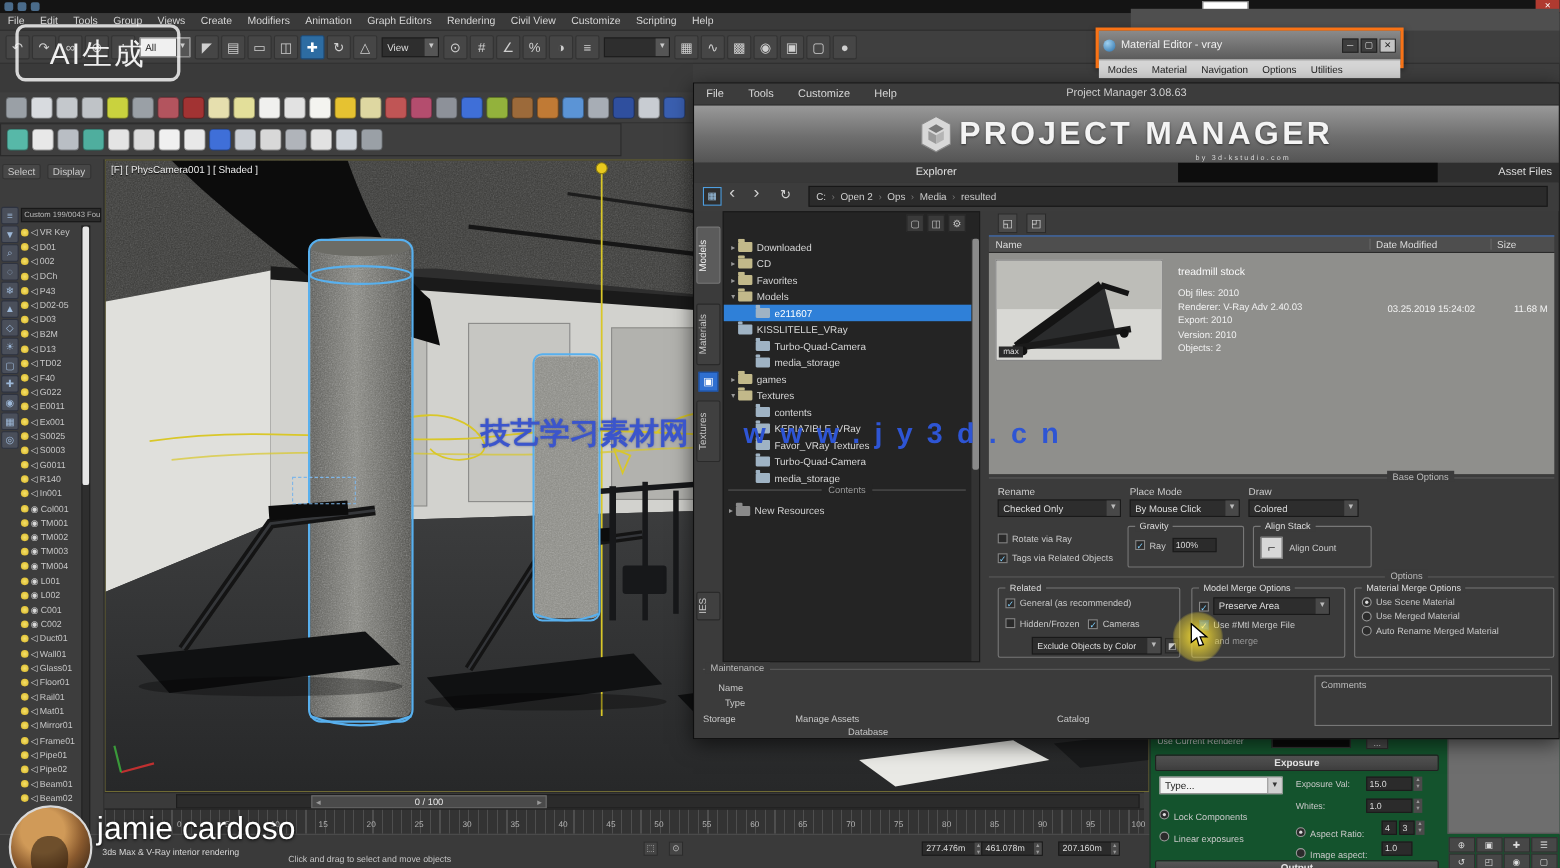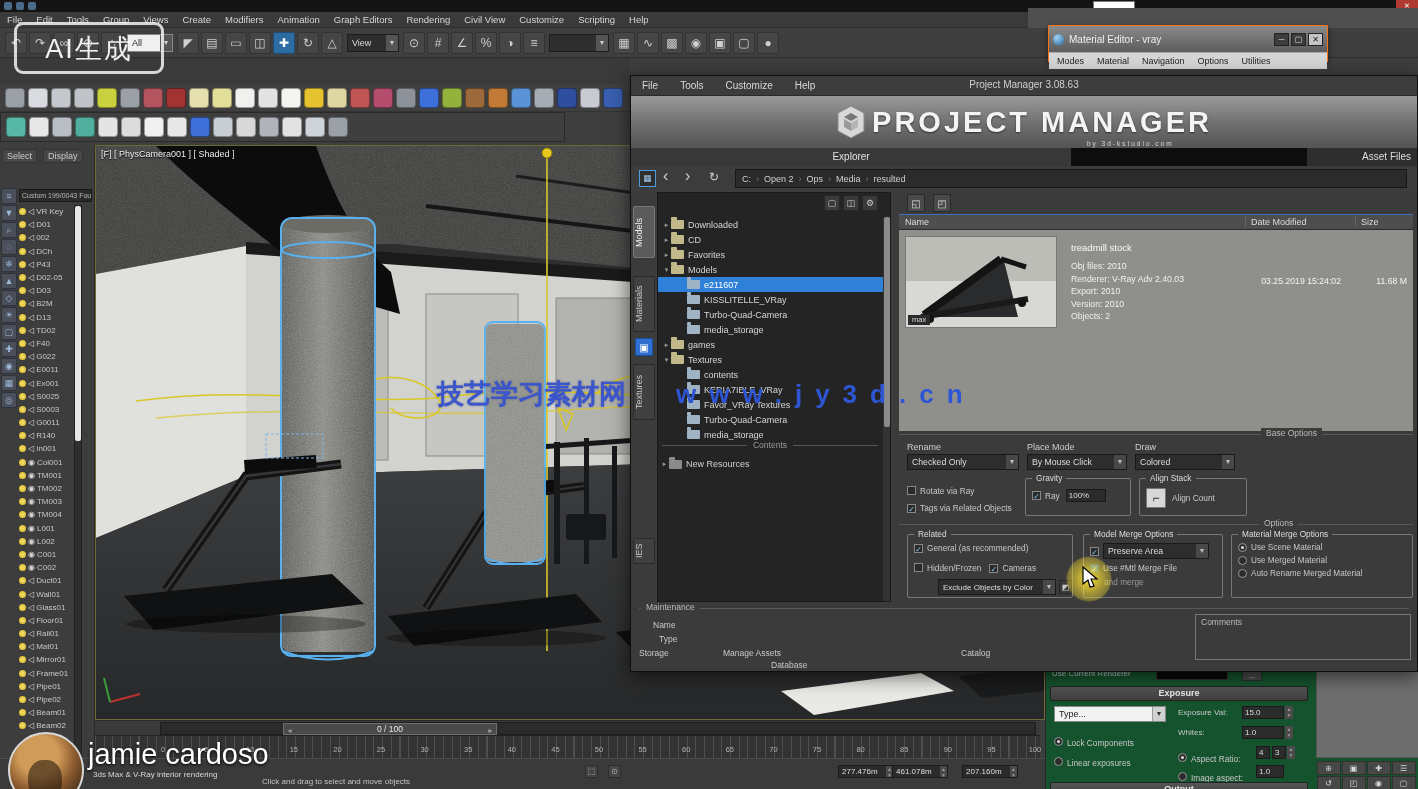--- a/index.html
+++ b/index.html
@@ -60,21 +60,21 @@
   .spin{position:absolute;width:8px;height:13px;background:#4a4a4a;color:#999;font-size:5px;line-height:6px;text-align:center;}
   .wdd{position:absolute;left:8px;top:40px;width:112px;height:16px;background:#f2f2f2;border:1px solid #888;color:#222;font-size:9px;line-height:14px;padding:0 4px;}
   .wdd .dd{position:absolute;right:0;top:0;width:13px;height:100%;background:#d0d0d0;border-left:1px solid #999;color:#333;font-size:7px;text-align:center;line-height:14px;}
   .radio{width:9px;height:9px;border-radius:50%;border:1px solid #999;background:#2b2b2b;display:inline-block;vertical-align:middle;margin-right:4px;position:relative;}
   .radio.sel::after{content:"";position:absolute;left:2px;top:2px;width:3px;height:3px;border-radius:50%;background:#ddd;}
   .graybox{position:absolute;left:270px;top:0;width:103px;height:92px;background:#6e6e6e;border:1px solid #555;}
   .navgrid{position:absolute;left:270px;top:94px;width:103px;display:flex;flex-wrap:wrap;}
   .nvi{width:24px;height:14px;margin:0.5px;background:#474747;border:1px solid #303030;color:#ddd;font-size:8px;text-align:center;line-height:13px;}
   
   .mestrip{left:1028px;top:8px;width:390px;height:20px;background:#4f4f4f;z-index:5;}
-  .me{left:1048px;top:25px;width:280px;height:37px;z-index:6;border:1px solid #f97316;box-shadow:0 2px 6px rgba(0,0,0,.5);}
+  .me{left:996px;top:25px;width:280px;height:37px;z-index:6;border:3px solid #f97316;box-shadow:0 2px 6px rgba(0,0,0,.5);}
   .me-title{height:26px;background:linear-gradient(#8a8a8a,#5c5c5c);display:flex;align-items:center;padding:0 4px;}
   .me-ball{width:11px;height:11px;border-radius:50%;background:radial-gradient(circle at 35% 30%,#9fd0f0,#2a6fa8);margin-right:5px;}
   .me-titletext{color:#f0f0f0;font-size:10px;flex:1;white-space:nowrap;overflow:hidden;}
   .me-btn{width:15px;height:13px;background:#3d3d3d;border:1px solid #222;color:#ddd;font-size:8px;text-align:center;line-height:12px;margin-left:2px;}
   .me-btn.close{background:#c4c4c4;color:#222;}
   .me-menu{height:17px;background:#d6d6d6;border-top:1px solid #aaa;display:flex;align-items:center;padding-left:8px;gap:13px;}
   .me-mi{font-size:9px;color:#222;}
   
   .pm{left:630px;top:75px;width:788px;height:597px;background:#3b3b3b;border:1px solid #0f0f0f;box-shadow:0 4px 18px rgba(0,0,0,.6);z-index:10;}
   .pm-menurow{position:absolute;left:0;top:0;width:100%;height:20px;background:#3c3c3c;border-bottom:1px solid #2a2a2a;display:flex;align-items:center;}
@@ -764,21 +764,21 @@
           <div class="trow" style="padding-left: 4px;">
             <span class="tarrow">▾</span>
             <span class="ficon"></span>
             <span>Models</span>
           </div>
           <div class="trow sel" style="padding-left: 20px;">
             <span class="tarrow"></span>
             <span class="ficon file"></span>
             <span>e211607</span>
           </div>
-          <div class="trow" style="padding-left: 20px;">
+          <div class="trow" style="padding-left: 4px;">
             <span class="tarrow"></span>
             <span class="ficon file"></span>
             <span>KISSLITELLE_VRay</span>
           </div>
           <div class="trow" style="padding-left: 20px;">
             <span class="tarrow"></span>
             <span class="ficon file"></span>
             <span>Turbo-Quad-Camera</span>
           </div>
           <div class="trow" style="padding-left: 20px;">

